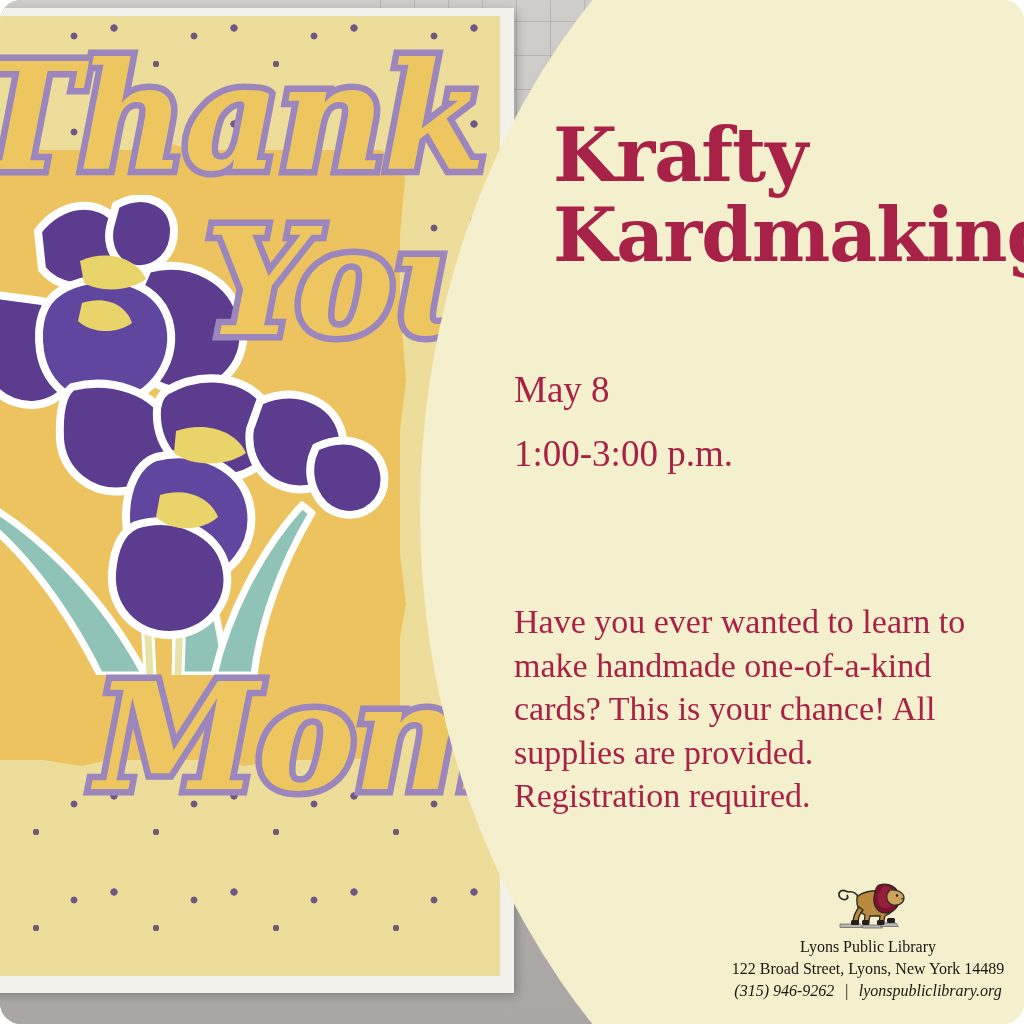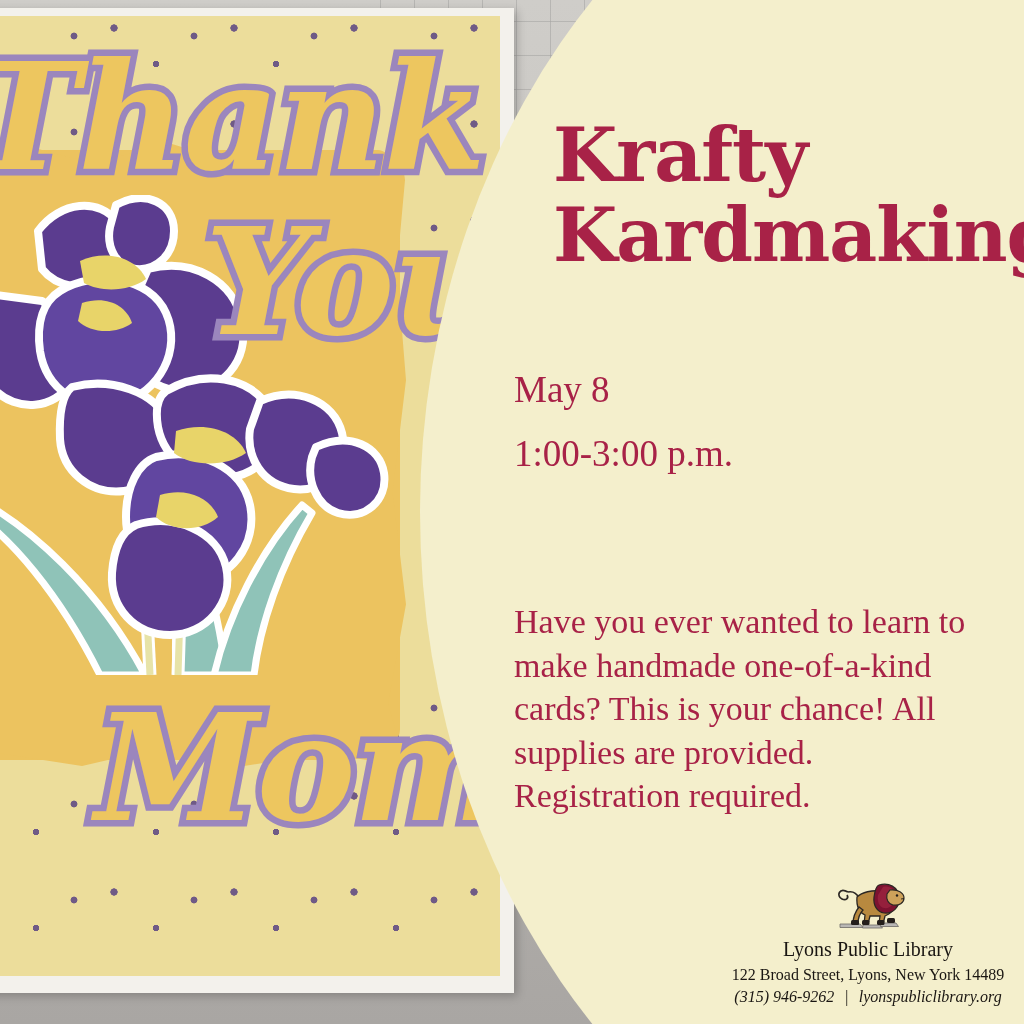--- a/index.html
+++ b/index.html
@@ -8,20 +8,21 @@
     padding: 0;
     background: #ffffff;
   }
   #poster {
     position: relative;
     width: 1024px;
     height: 1024px;
     overflow: hidden;
     background: #F4EFCC;
     font-family: "Liberation Serif", "DejaVu Serif", serif;
+    border-radius: 21px;
   }
 
   
   .photo-layer {
     position: absolute;
     left: 0; top: 0;
     width: 660px;
     height: 1024px;
     overflow: hidden;
     background: #b9b6b2;
@@ -95,21 +96,21 @@
     paint-order: stroke fill;
     font-family: "DejaVu Serif", "Liberation Serif", serif;
     font-weight: bold;
     font-style: italic;
     white-space: nowrap;
     letter-spacing: -2px;
     text-shadow: 0 0 1px rgba(155,134,189,.6);
   }
   .word-thank { left: -30px; top: 30px;  font-size: 148px; }
   .word-you   { left: 205px; top: 195px; font-size: 148px; }
-  .word-mom   { left: 95px;  top: 650px; font-size: 148px; margin-top: 31px; }
+  .word-mom   { left: 95px;  top: 650px; font-size: 148px; }
 
   
   .iris-stage { position: absolute; left: -40px; top: 195px; width: 470px; height: 480px; }
 
   
   .cream-panel {
     position: absolute;
     left: 0; top: 0;
     width: 1024px; height: 1024px;
     background: #F4EFCC;
@@ -163,21 +164,21 @@
     left: 200px; top: 870px;
     width: 312px;
     text-align: center;
     color: #1a1612;
   }
   .logo-wrap { height: 66px; }
   .footer-lines {
     font-family: "Liberation Serif", "DejaVu Serif", serif;
     line-height: 1.38;
   }
-  .f1 { font-size: 20px; }
+  .f1 { font-size: 16px; }
   .f2 { font-size: 16px; }
   .f3 { font-size: 16px; font-style: italic; }
   .sep { padding: 0 6px; }
 </style>
 </head>
 <body>
 
 <div id="poster">
 
   <div class="photo-layer">

